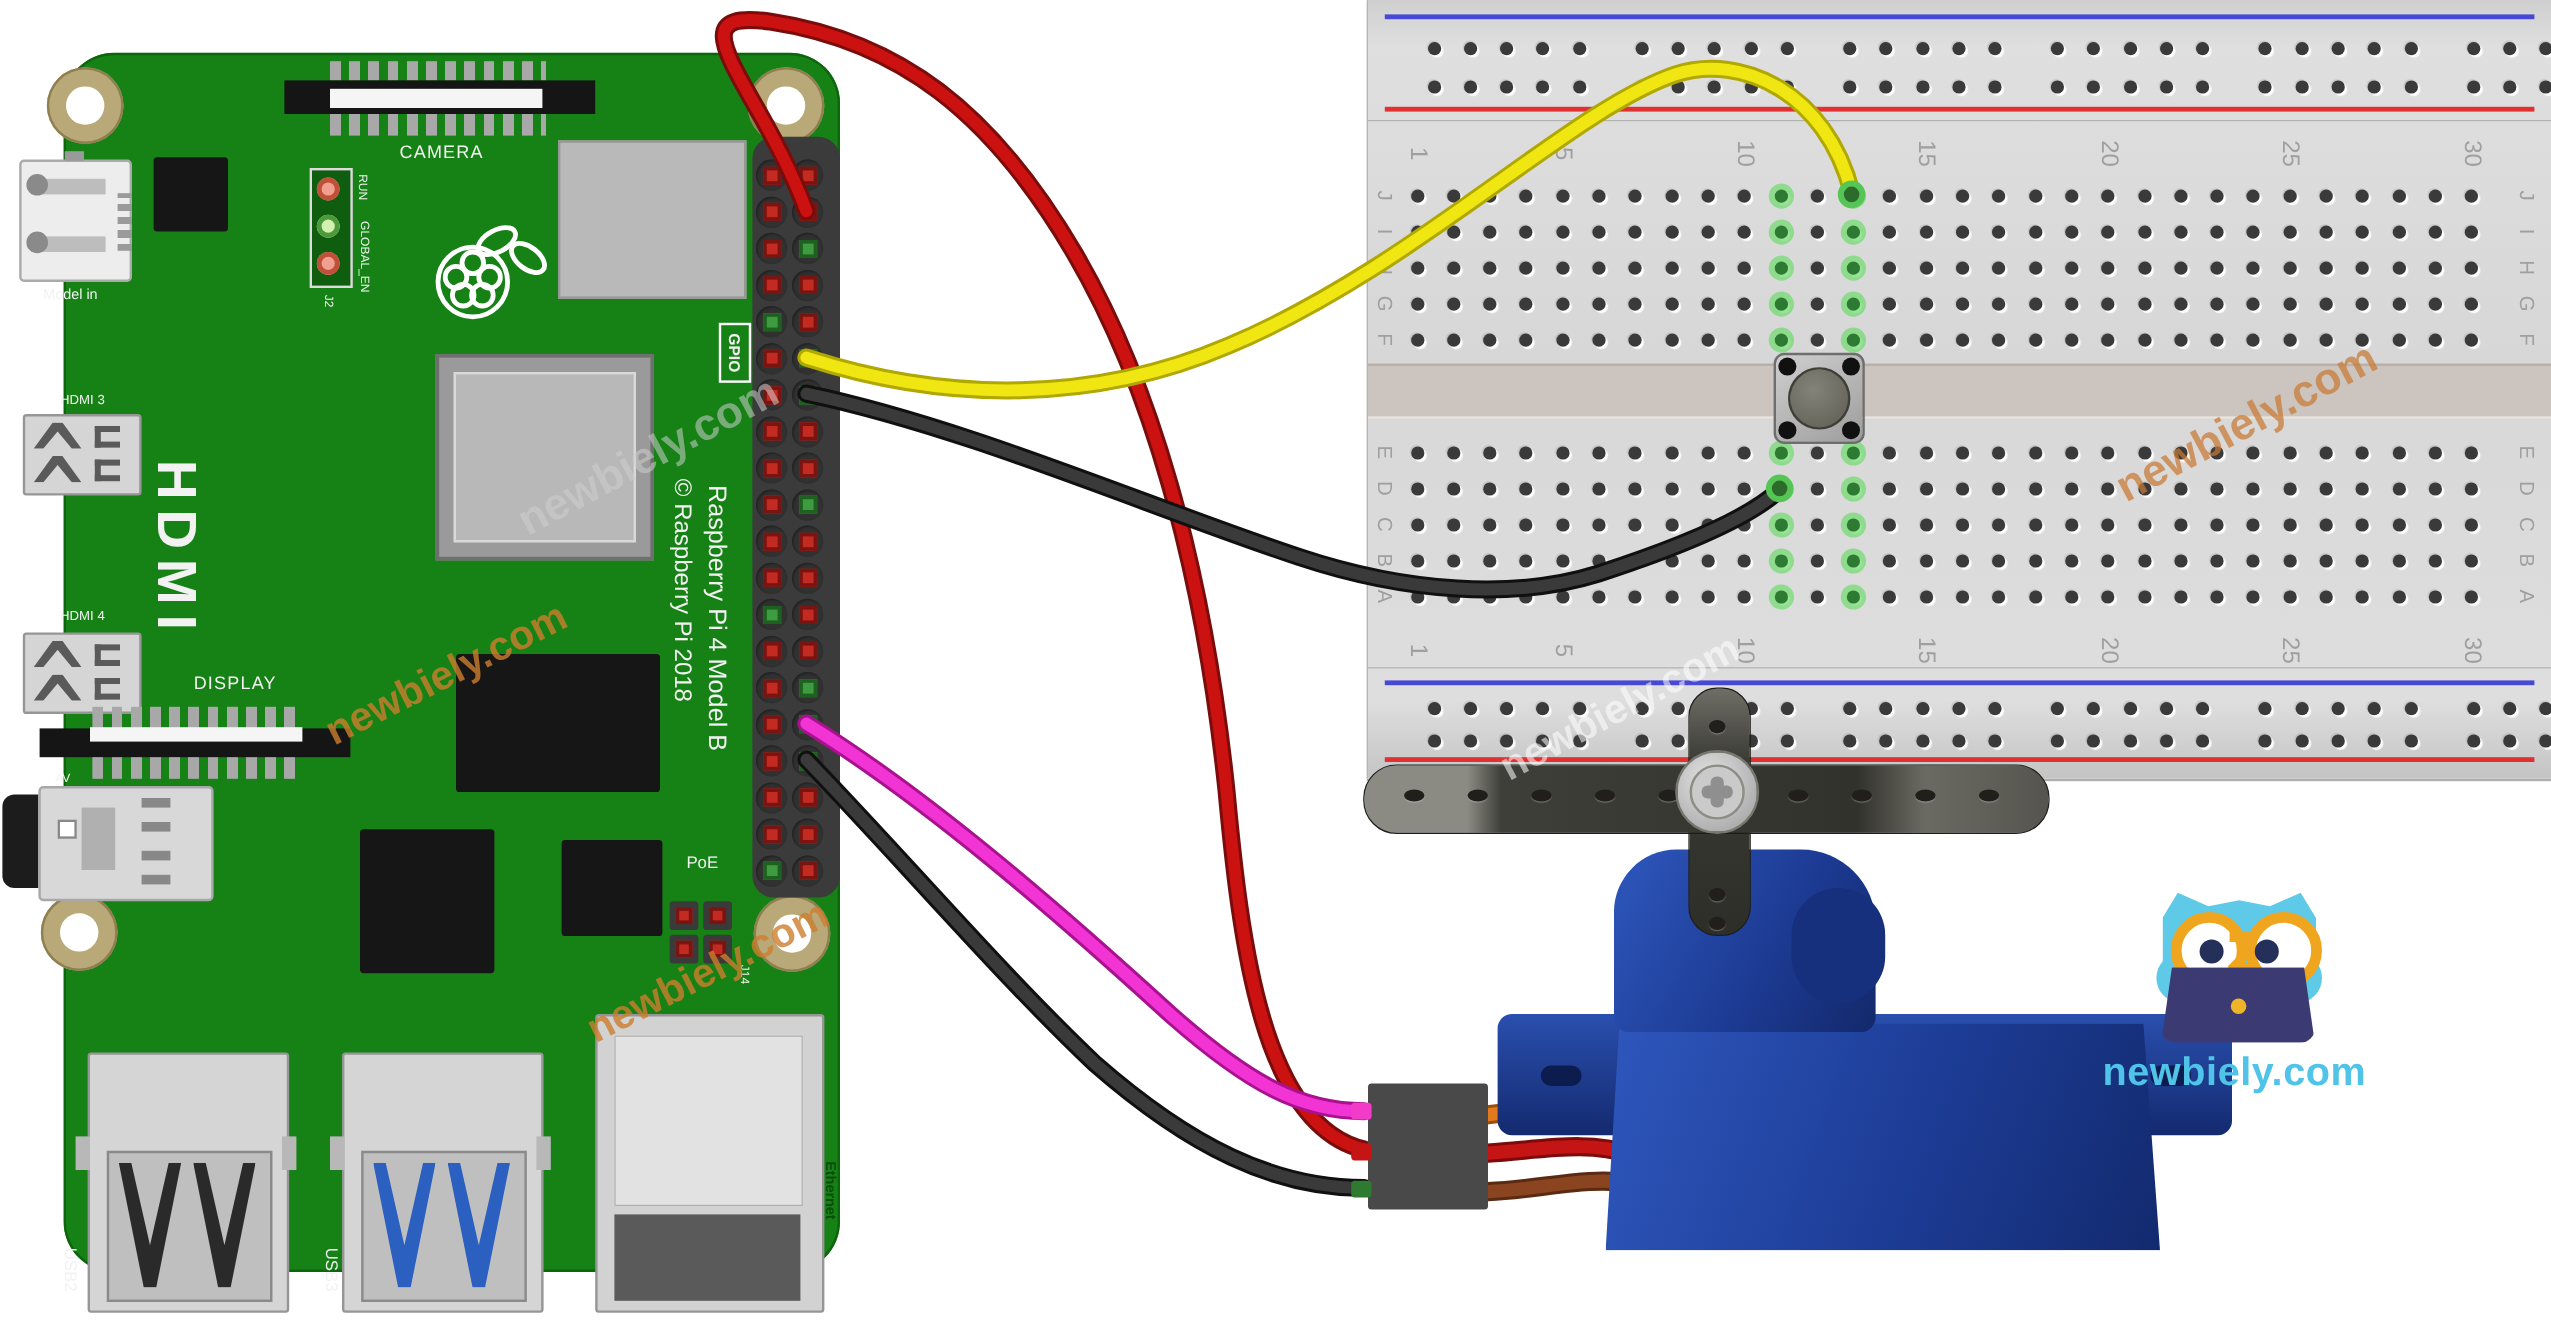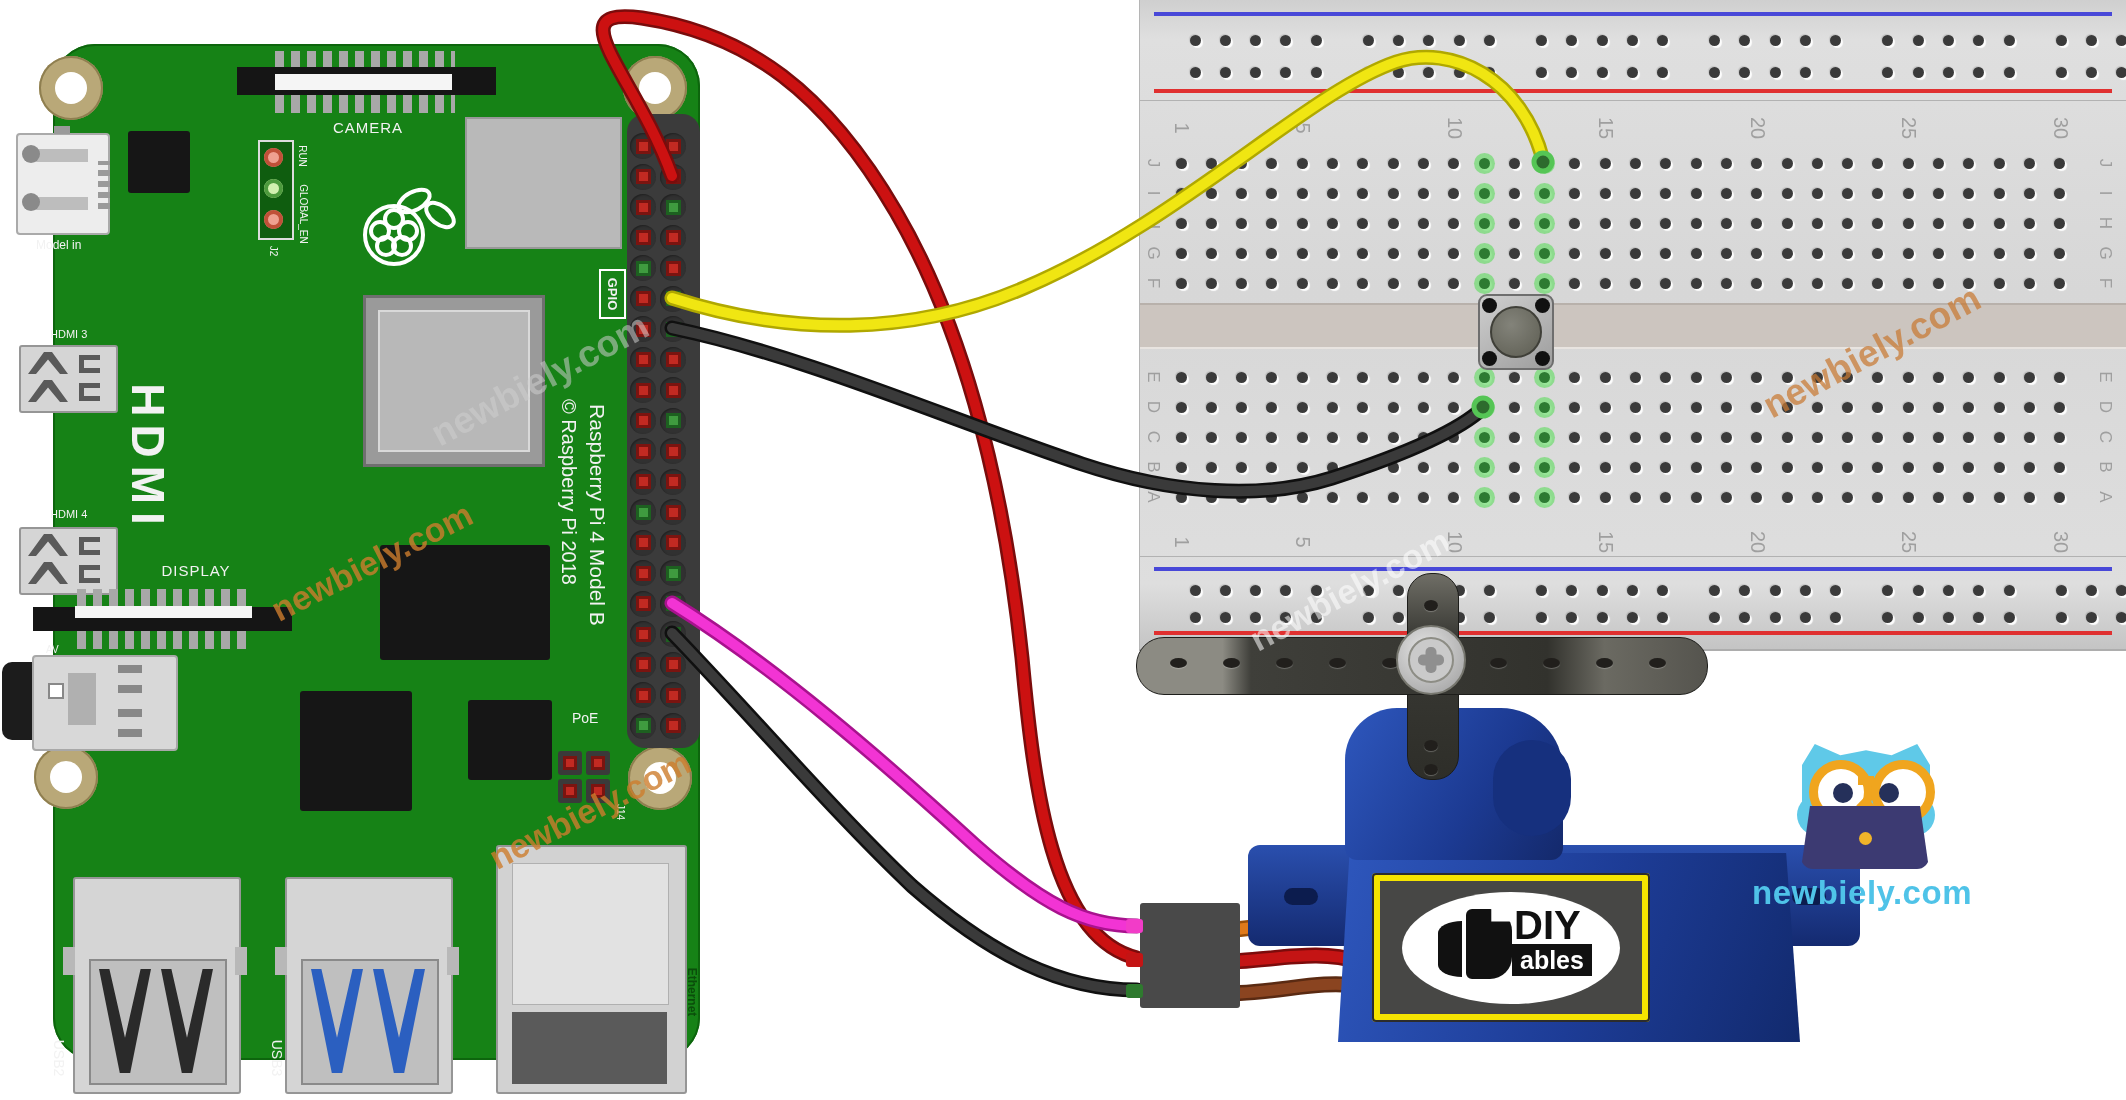--- a/index.html
+++ b/index.html
@@ -824,29 +824,20 @@
       <div class="horn-hole abs" style="left: 1424px; top: 600px; width: 14px; height: 11px;"></div>
       <div class="horn-hole abs" style="left: 1424px; top: 626px; width: 14px; height: 11px;"></div>
       <div class="horn-hole abs" style="left: 1424px; top: 740px; width: 14px; height: 11px;"></div>
       <div class="horn-hole abs" style="left: 1424px; top: 764px; width: 14px; height: 11px;"></div>
     </div>
   <div id="horn-hub" class="abs ctr" style="transform:translate(-50%,-50%);">
     <div class="in1 abs ctr"></div>
     <div class="clover abs ctr" style="left:50%;top:50%;width:26px;height:11px;"></div>
     <div class="clover abs ctr" style="left:50%;top:50%;width:11px;height:26px;"></div>
   </div>
-  <div id="servo-label" class="abs">
-    <div class="panel abs">
-      <div class="oval abs ctr"></div>
-    </div>
-    <div class="diy-glyph-disc abs" style="left:66px;top:48px;"></div>
-    <div class="diy-glyph-block abs" style="left:94px;top:36px;"></div>
-    <div class="diy-text abs" style="left:142px;top:32px;">DIY</div>
-    <div class="ables-box abs" style="left:140px;top:71px;">ables</div>
-  </div>
   <div id="conn-block" class="abs"></div>
   <div id="conn-caps">
       <div class="conn-cap abs" style="left: 1126px; top: 919px; background: rgb(242, 60, 200);"></div>
       <div class="conn-cap abs" style="left: 1126px; top: 953px; background: rgb(196, 20, 20);"></div>
       <div class="conn-cap abs" style="left: 1126px; top: 984px; background: rgb(46, 122, 46);"></div>
     </div>
 
   <div>
     <div id="owl-shoulders" class="abs"></div>
     <div id="owl-head" class="abs"></div>

